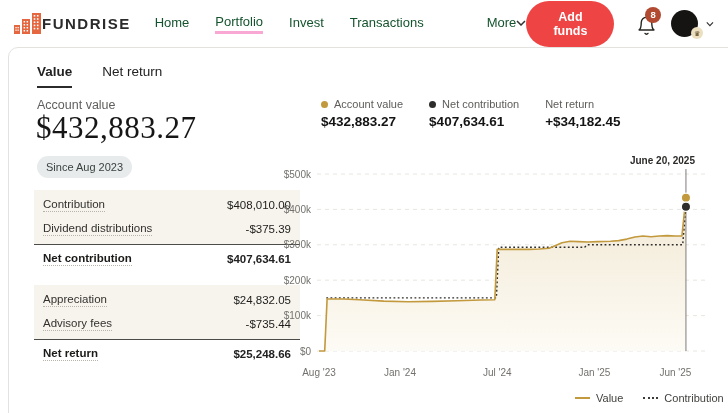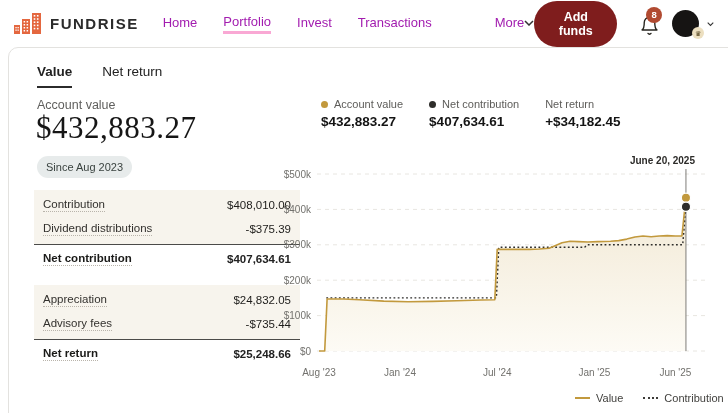--- a/index.html
+++ b/index.html
@@ -2,28 +2,28 @@
 <html><head>
 <meta charset="utf-8">
 <style>
   * { margin:0; padding:0; box-sizing:border-box; }
   html,body { width:728px; height:413px; overflow:hidden; background:#fff;
     font-family:"Liberation Sans", sans-serif; color:#222; }
 
   
   .header { position:absolute; left:0; top:0; width:728px; height:47px;
     display:flex; align-items:center; padding:0 14px; background:#fff; }
-  .logo { display:flex; align-items:center; gap:8px; }
+  .logo { display:flex; align-items:center; }
   .logo-text { font-size:15px; font-weight:700; letter-spacing:1.5px; color:#2b2b2b; }
   .nav { display:flex; align-items:center; gap:26px; margin-left:24px; }
-  .nav-item { font-size:13px; color:#a21caf; cursor:pointer; padding-bottom:2px; }
+  .nav-item { font-size:13px; color:#14532d; cursor:pointer; padding-bottom:2px; }
   .nav-item.active { border-bottom:3px solid #f9a8d4; }
   .nav-more { display:flex; align-items:center; gap:0;margin-left:37px; }
   .spacer { flex:1; }
-  .add-funds { background:#7f1d1d; color:#fff; font-size:12.5px; font-weight:700;
+  .add-funds { background:#ef4444; color:#fff; font-size:12.5px; font-weight:700;
     border:none; border-radius:999px; padding:9px 20px; cursor:pointer;
     font-family:"Liberation Sans", sans-serif; }
   .bell-wrap { position:relative; margin-left:22px; width:24px; height:26px; cursor:pointer; }
   .bell-badge { position:absolute; top:-4px; right:-6px; min-width:16px; height:16px;
     background:#b14a31; color:#fff; font-size:9.5px; font-weight:700; border-radius:50%;
     display:flex; align-items:center; justify-content:center; padding:0 3px; }
   .avatar-wrap { position:relative; margin-left:16px; width:27px; height:27px; cursor:pointer; }
   .avatar { width:27px; height:27px; border-radius:50%; background:#161413; }
   .avatar-sub { position:absolute; right:-5px; bottom:-2px; width:12px; height:12px;
     border-radius:50%; background:#ecdfc0; display:flex; align-items:center;

